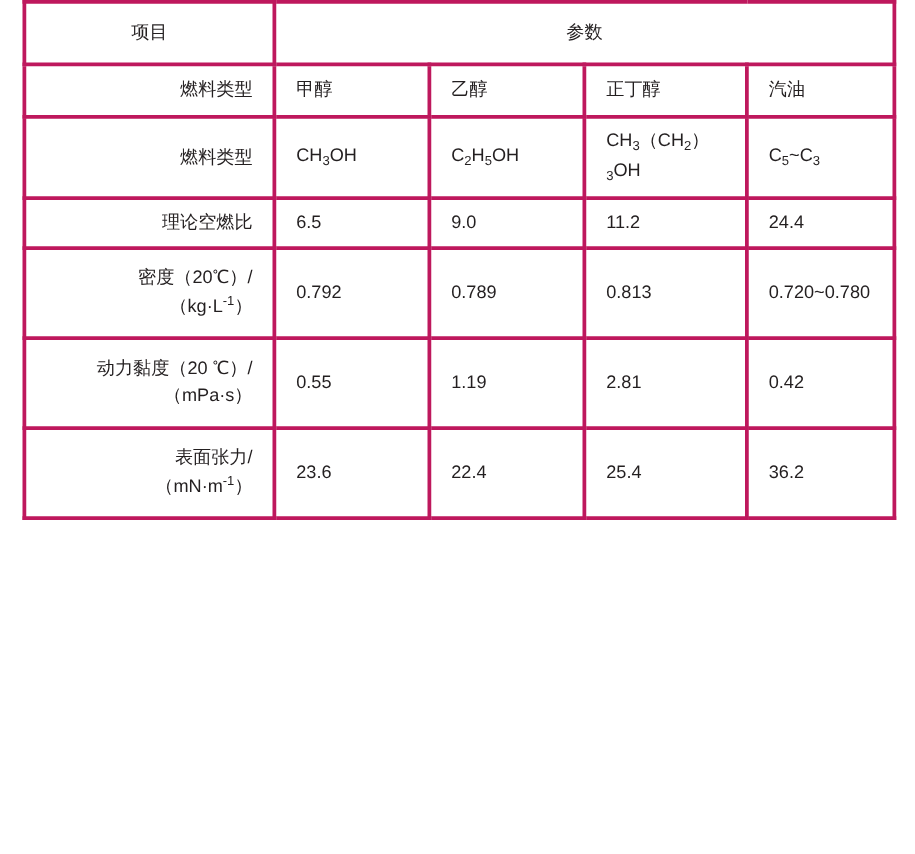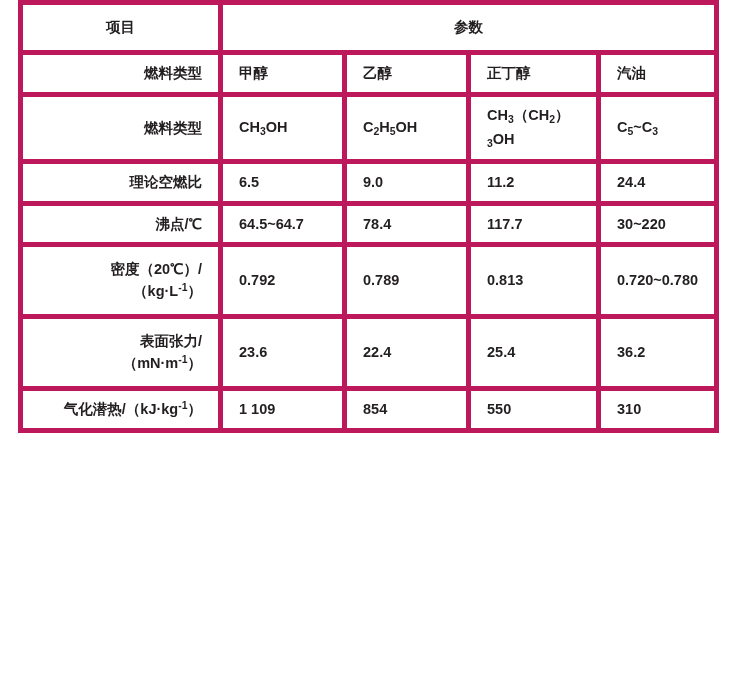--- a/index.html
+++ b/index.html
@@ -23,22 +23,22 @@
     margin: 0 18px;
     table-layout: fixed;
   }
   table.param-table col.c0 { width: 200px; }
   table.param-table col.c1 { width: 124px; }
   table.param-table col.c2 { width: 124px; }
   table.param-table col.c3 { width: 130px; }
   table.param-table col.c4 { width: 118px; }
 
   table.param-table td, table.param-table th {
-    border: 5px solid #be185d;
-    font-weight: bold;
+    border: 3px solid #be185d;
+    font-weight: normal;
     font-size: 14.5px;
     padding: 7px 16px;
     vertical-align: middle;
     line-height: 1.55;
   }
   
   table.param-table {
     border: 1px solid #bdbdbd;
   }
   .hdr-row th {
@@ -94,43 +94,36 @@
           <td class="val-cell">CH<sub>3</sub>（CH<sub>2</sub>）<sub>3</sub>OH</td>
           <td class="val-cell">C<sub>5</sub>~C<sub>3</sub></td>
         </tr>
         <tr>
           <td class="label-cell">理论空燃比</td>
           <td class="val-cell">6.5</td>
           <td class="val-cell">9.0</td>
           <td class="val-cell">11.2</td>
           <td class="val-cell">24.4</td>
         </tr>
-        <tr>
-          <td class="label-cell">沸点/℃</td>
-          <td class="val-cell">64.5~64.7</td>
-          <td class="val-cell">78.4</td>
-          <td class="val-cell">117.7</td>
-          <td class="val-cell">30~220</td>
-        </tr>
         <tr class="tall">
           <td class="label-cell two-line">密度（20℃）/<br>（kg·L<sup>-1</sup>）</td>
           <td class="val-cell">0.792</td>
           <td class="val-cell">0.789</td>
           <td class="val-cell">0.813</td>
           <td class="val-cell">0.720~0.780</td>
         </tr>
         <tr class="tall">
+          <td class="label-cell two-line">动力黏度（20 ℃）/<br>（mPa·s）</td>
+          <td class="val-cell">0.55</td>
+          <td class="val-cell">1.19</td>
+          <td class="val-cell">2.81</td>
+          <td class="val-cell">0.42</td>
+        </tr>
+        <tr class="tall">
           <td class="label-cell two-line">表面张力/<br>（mN·m<sup>-1</sup>）</td>
           <td class="val-cell">23.6</td>
           <td class="val-cell">22.4</td>
           <td class="val-cell">25.4</td>
           <td class="val-cell">36.2</td>
         </tr>
-        <tr>
-          <td class="label-cell">气化潜热/（kJ·kg<sup>-1</sup>）</td>
-          <td class="val-cell">1 109</td>
-          <td class="val-cell">854</td>
-          <td class="val-cell">550</td>
-          <td class="val-cell">310</td>
-        </tr>
       </tbody>
   </table>
 </div>
 
 </body></html>

